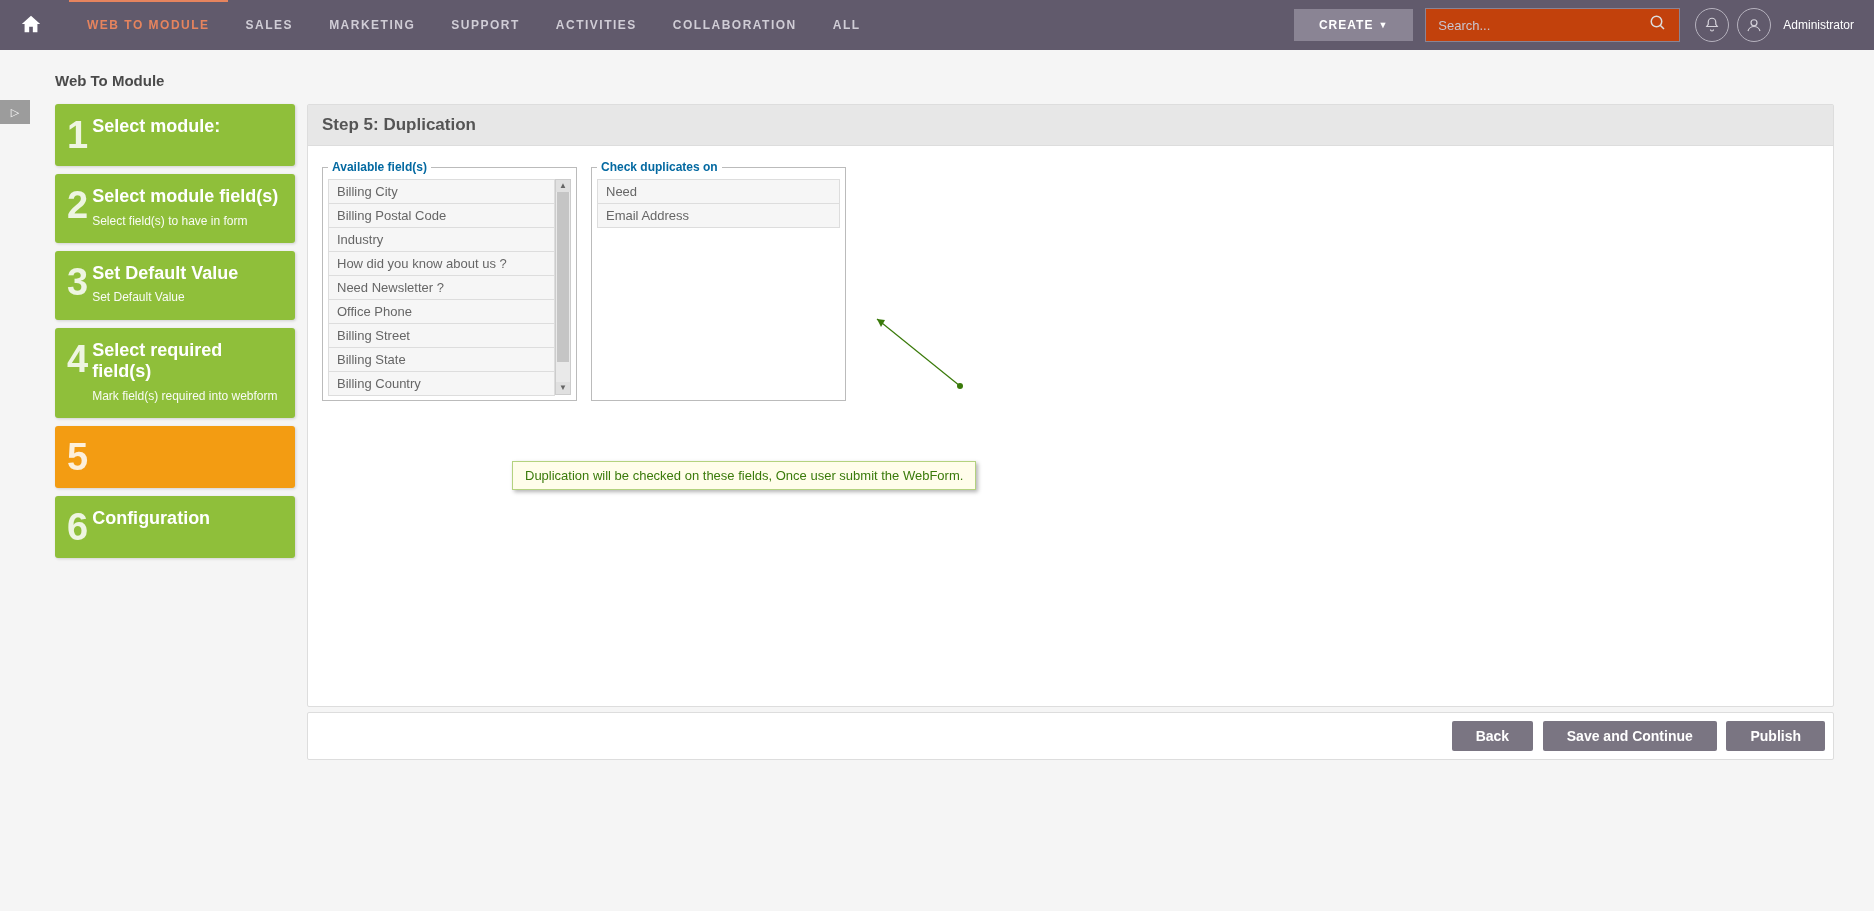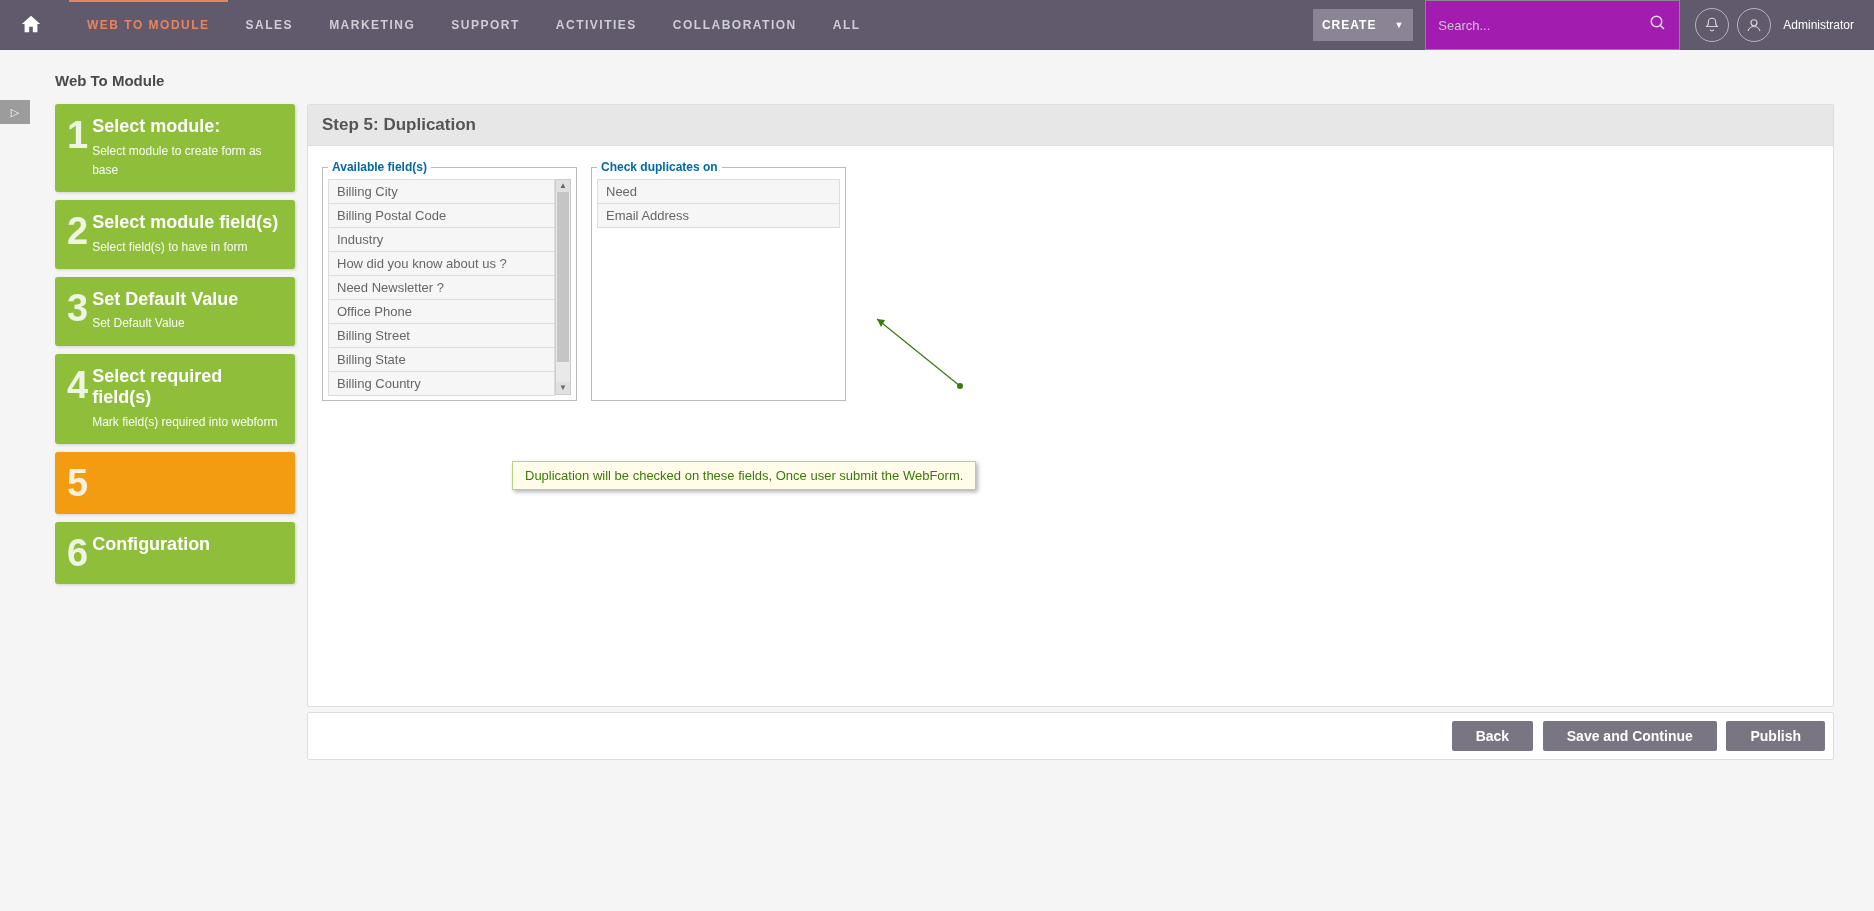--- a/index.html
+++ b/index.html
@@ -4,23 +4,23 @@
 <style>
 * { box-sizing: border-box; margin: 0; padding: 0; }
 body { font-family: Arial, Helvetica, sans-serif; font-size: 13px; background: #f5f5f5; color: #333; width: 1874px; }
 
 
 .topnav { background: #615a6c; height: 50px; display: flex; align-items: center; padding: 0 20px; color: #fff; }
 .home-icon { width: 24px; height: 24px; color: #fff; margin-right: 25px; cursor: pointer; }
 .nav-item { color: #d0cdd6; font-size: 12px; font-weight: 600; letter-spacing: 1.5px; padding: 0 18px; height: 50px; display: flex; align-items: center; cursor: pointer; }
 .nav-item.active { color: #e6845e; border-top: 3px solid #e6845e; padding-top: 0; margin-top: -3px; }
 .topnav-spacer { flex: 1; }
-.create-btn { background: #8a8494; color: #fff; padding: 9px 9px; font-size: 12px; font-weight: 700; letter-spacing: 1px; cursor: pointer; display: flex; align-items: center; gap: 18px; margin-right: 12px; }
+.create-btn { background: #8a8494; color: #fff; padding: 9px 25px; font-size: 12px; font-weight: 700; letter-spacing: 1px; cursor: pointer; display: flex; align-items: center; gap: 5px; margin-right: 12px; }
 .create-btn .tri { font-size: 9px; }
-.search-box { background: #a21caf; display: flex; align-items: center; padding: 0 12px; height: 50px; width: 255px; border: 1px solid #8a8494; margin-right: 15px; }
+.search-box { background: #c2410c; display: flex; align-items: center; padding: 0 12px; height: 34px; width: 255px; border: 1px solid #8a8494; margin-right: 15px; }
 .search-box input { background: transparent; border: none; color: #fff; outline: none; flex: 1; font-size: 13px; }
 .search-box input::placeholder { color: #c9c5d0; }
 .search-box .sicon { color: #ddd; font-size: 17px; cursor: pointer; }
 .circ-icon { width: 34px; height: 34px; border: 1.5px solid #b6b2be; border-radius: 50%; display: flex; align-items: center; justify-content: center; color: #d5d2da; margin-right: 8px; cursor: pointer; }
 .admin-name { color: #fff; font-size: 12px; margin-left: 4px; }
 
 
 .side-toggle { position: absolute; left: 0; top: 100px; width: 30px; height: 24px; background: #9c9c9c; display: flex; align-items: center; justify-content: center; cursor: pointer; color: #fff; font-size: 11px; }
 
 
@@ -116,21 +116,20 @@
 
 <div class="breadcrumb">Web To Module</div>
 
 <div class="page">
 
   <div class="steps-col">
     <div class="step">
       <div class="step-num">1</div>
       <div class="step-body">
         <div class="step-title">Select module:</div>
-        <div class="step-desc">Select module to create form as base</div>
       </div>
     </div>
     <div class="step">
       <div class="step-num">2</div>
       <div class="step-body">
         <div class="step-title">Select module field(s)</div>
         <div class="step-desc">Select field(s) to have in form</div>
       </div>
     </div>
     <div class="step">

